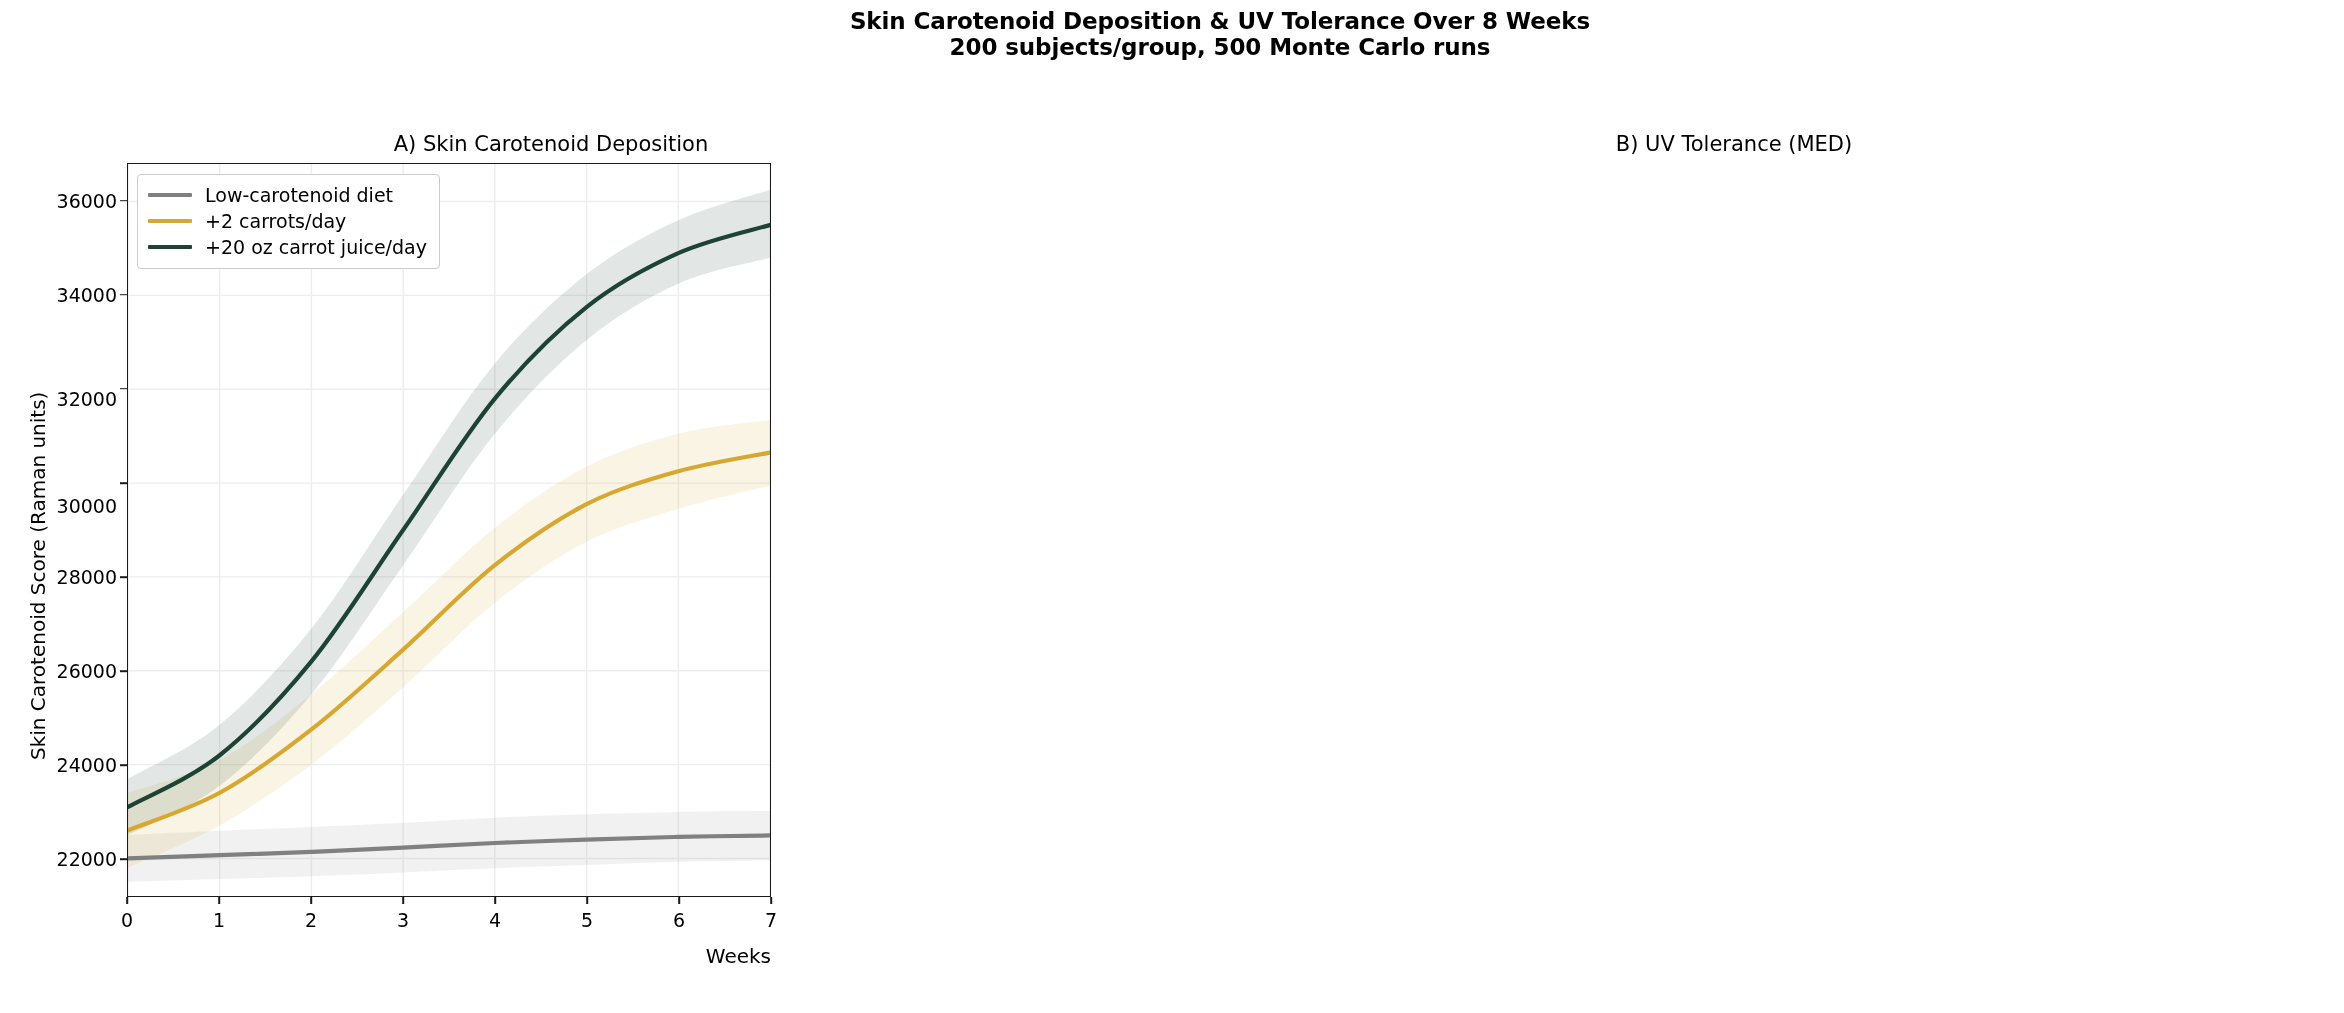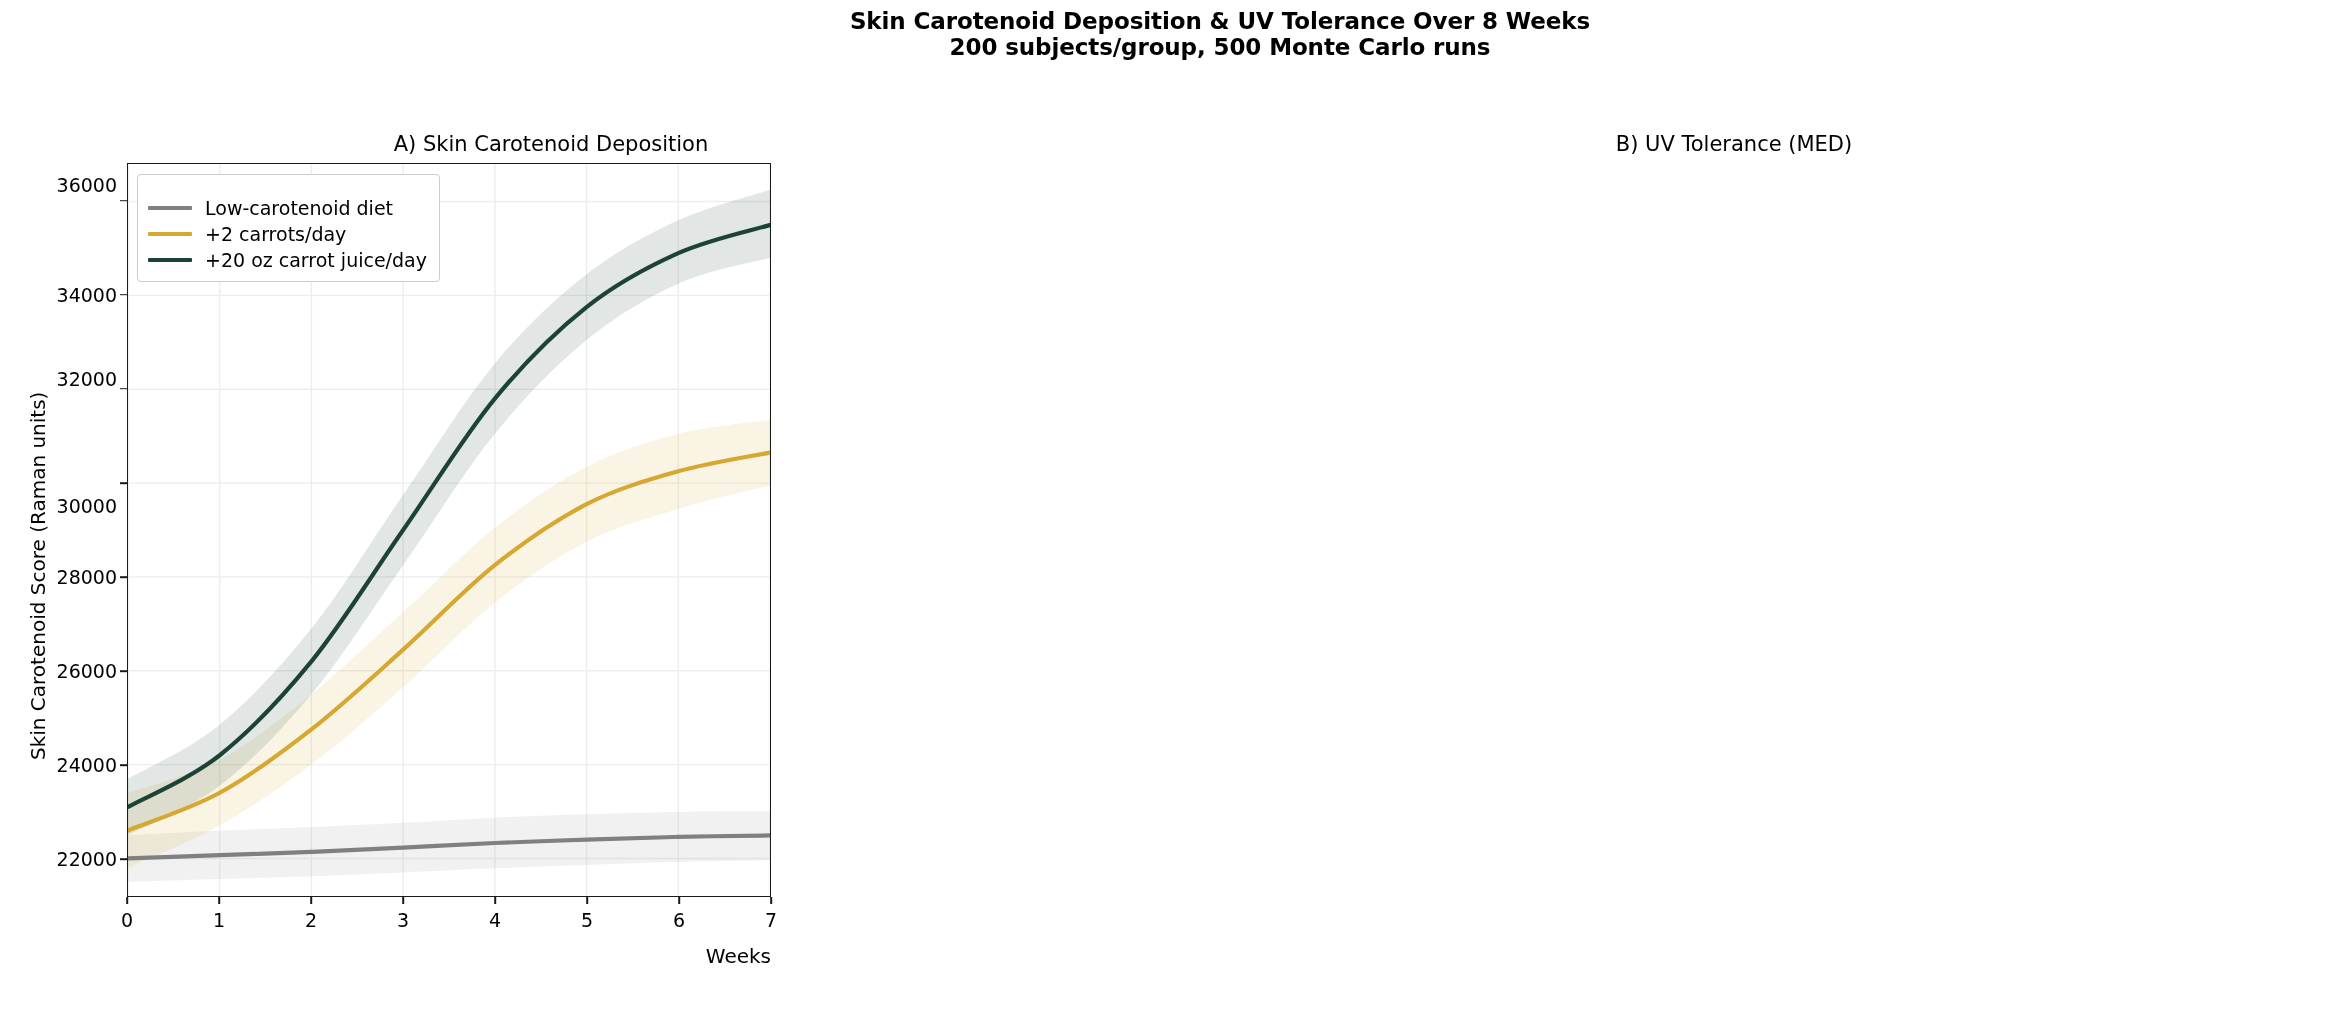--- a/index.html
+++ b/index.html
@@ -98,21 +98,21 @@
   }
   .ytickmark { width: 7px; height: 1.6px; transform: translateY(-50%); }
   .xtickmark { width: 1.6px; height: 7px; transform: translateX(-50%); }
 
   
   .legend {
     position: absolute;
     background: #ffffff;
     border: 1.2px solid #cccccc;
     border-radius: 4px;
-    padding: 20px 12px 8px 10px;
+    padding: 7px 12px 8px 10px;
     box-sizing: border-box;
     z-index: 5;
   }
   #legend-a { left: 137px; top: 174px; }
 
   .legend-row {
     display: flex;
     align-items: center;
     height: 26px;
   }
@@ -187,25 +187,25 @@
 <div class="tick-label ytick" style="left: 41px; width: 76px; top: 859.359px;">22000</div>
     <div class="tickmark ytickmark" style="left: 120px; top: 859.359px;"></div>
     <div class="tick-label ytick" style="left: 41px; width: 76px; top: 765.256px;">24000</div>
     <div class="tickmark ytickmark" style="left: 120px; top: 765.256px;"></div>
     <div class="tick-label ytick" style="left: 41px; width: 76px; top: 671.154px;">26000</div>
     <div class="tickmark ytickmark" style="left: 120px; top: 671.154px;"></div>
     <div class="tick-label ytick" style="left: 41px; width: 76px; top: 577.051px;">28000</div>
     <div class="tickmark ytickmark" style="left: 120px; top: 577.051px;"></div>
     <div class="tick-label ytick" style="left: 41px; width: 76px; top: 506px;">30000</div>
     <div class="tickmark ytickmark" style="left: 120px; top: 482.949px;"></div>
-    <div class="tick-label ytick" style="left: 41px; width: 76px; top: 379px;">32000</div>
+    <div class="tick-label ytick" style="left: 41px; width: 76px; top: 399px;">32000</div>
     <div class="tickmark ytickmark" style="left: 120px; top: 388.846px;"></div>
     <div class="tick-label ytick" style="left: 41px; width: 76px; top: 294.744px;">34000</div>
     <div class="tickmark ytickmark" style="left: 120px; top: 294.744px;"></div>
-    <div class="tick-label ytick" style="left: 41px; width: 76px; top: 185px;">36000</div>
+    <div class="tick-label ytick" style="left: 41px; width: 76px; top: 201px;">36000</div>
     <div class="tickmark ytickmark" style="left: 120px; top: 200.641px;"></div>
     <div class="tick-label xtick" style="left: 127px; top: 909px;">0</div>
     <div class="tickmark xtickmark" style="left: 127px; top: 897px;"></div>
     <div class="tick-label xtick" style="left: 219px; top: 909px;">1</div>
     <div class="tickmark xtickmark" style="left: 219px; top: 897px;"></div>
     <div class="tick-label xtick" style="left: 311px; top: 909px;">2</div>
     <div class="tickmark xtickmark" style="left: 311px; top: 897px;"></div>
     <div class="tick-label xtick" style="left: 403px; top: 909px;">3</div>
     <div class="tickmark xtickmark" style="left: 403px; top: 897px;"></div>
     <div class="tick-label xtick" style="left: 495px; top: 909px;">4</div>

